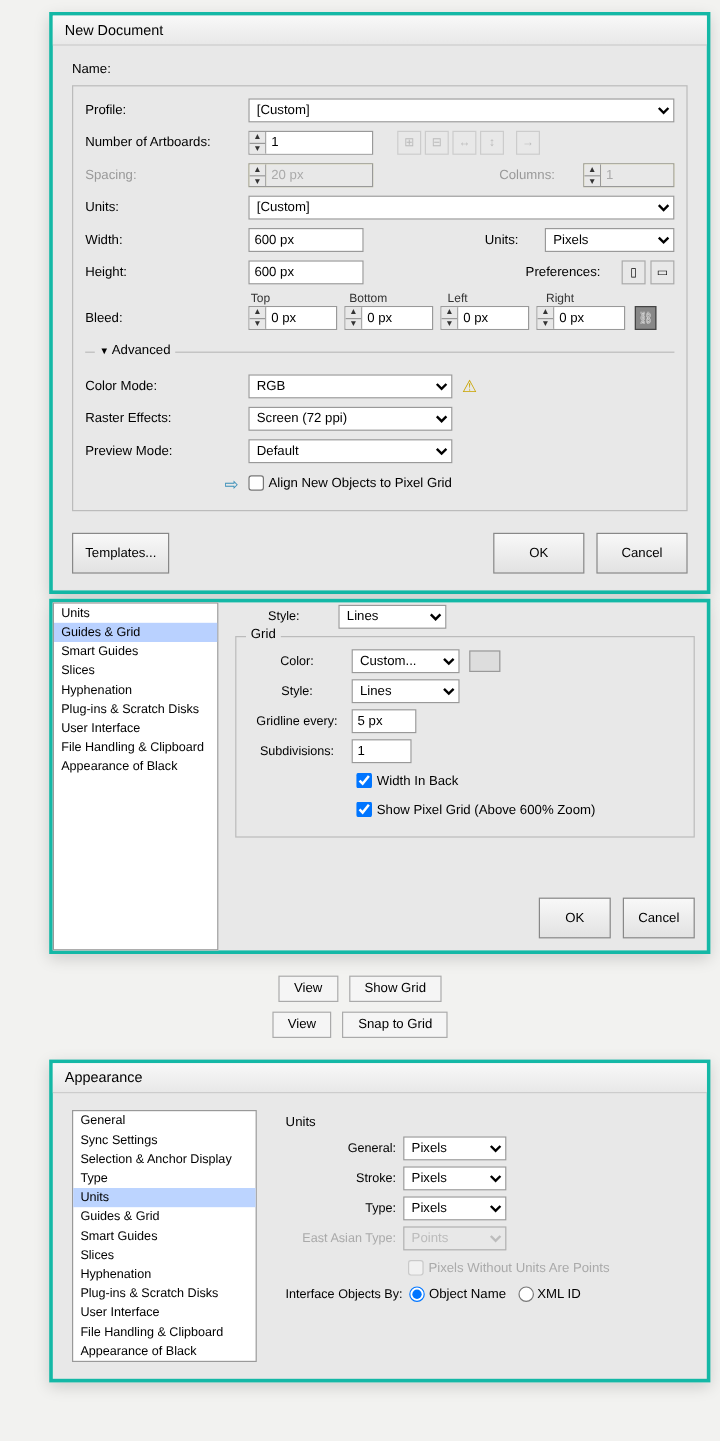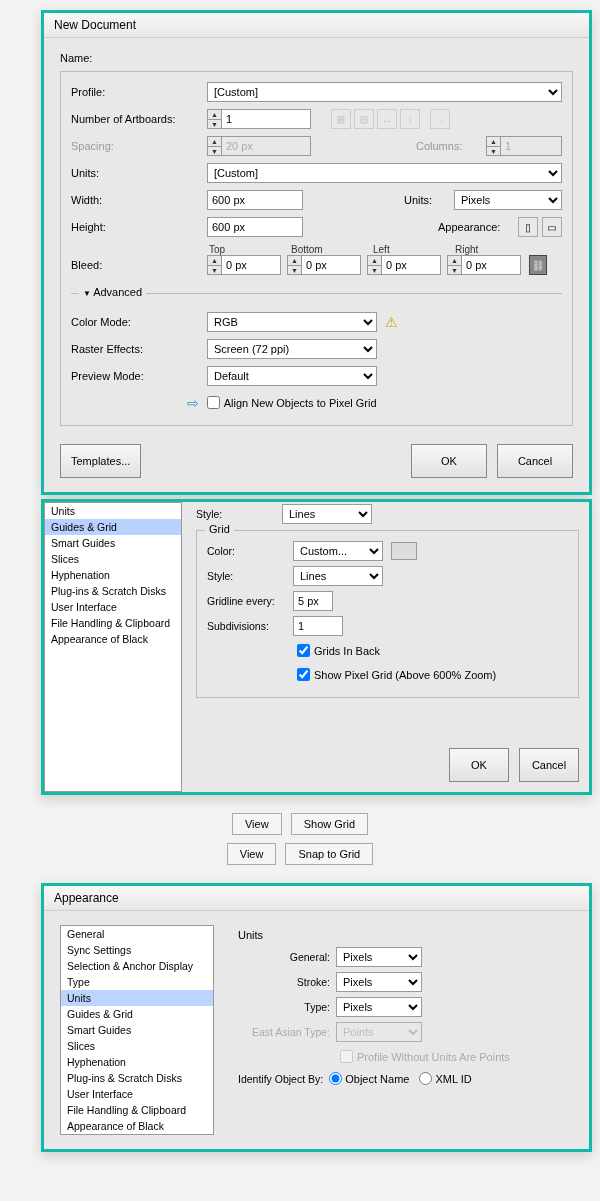--- a/index.html
+++ b/index.html
@@ -89,21 +89,21 @@
     border:1px solid #bbb; margin-top:6px; padding:10px 10px 8px 10px;
     position:relative;
   }
   .fieldset .legend {
     position:absolute; top:-8px; left:8px; background:#e8e8e8; padding:0 4px;
   }
   .colorSwatch {
     width:26px; height:18px; border:1px solid #999; background:#ddd; display:inline-block;
   }
   .small-row { display:flex; align-items:center; margin-bottom:5px; }
-  .small-row .slabel { width:86px; text-align:left; padding-right:5px; font-size:10.5px; }
+  .small-row .slabel { width:86px; text-align:center; padding-right:5px; font-size:10.5px; }
 
   
   .pill {
     display:inline-flex; align-items:center; justify-content:center; height:22px;
     padding:0 12px; border:1px solid #aaa; background:#f5f5f5;
   }
   .mid-buttons { text-align:center; margin:10px 0 18px 0; }
   .mid-buttons .line { margin-bottom:8px; }
 
   
@@ -191,21 +191,21 @@
         <div class="lbl" style="width:50px">Units:</div>
         <select class="select" style="width:108px">
           <option>Pixels</option>
         </select>
       </div>
 
       <div class="row">
         <div class="lbl" style="width:136px">Height:</div>
         <input class="text" style="width: 96px;" value="600 px">
         <div style="flex:1"></div>
-        <div class="lbl" style="width:80px">Appearance:</div>
+        <div class="lbl" style="width:80px">Preferences:</div>
         <div class="icon-btn">▯</div>
         <div class="icon-btn" style="margin-left:4px">▭</div>
       </div>
 
       <div style="margin-left:136px; margin-top:4px;" class="bleed-labels">
         <div>Top</div>
         <div>Bottom</div>
         <div>Left</div>
         <div>Right</div>
       </div>
@@ -315,29 +315,29 @@
           <select class="select" style="width:90px"><option>Custom...</option></select>
           <div style="width:8px"></div>
           <span class="colorSwatch"></span>
         </div>
         <div class="small-row">
           <div class="slabel">Style:</div>
           <select class="select" style="width:90px"><option>Lines</option></select>
         </div>
         <div class="small-row">
           <div class="slabel">Gridline every:</div>
-          <input class="text" style="width: 40px;" value="5 px">
+          <input class="text" style="width: 54px;" value="5 px">
         </div>
         <div class="small-row">
           <div class="slabel">Subdivisions:</div>
           <input class="text" style="width: 50px;" value="1">
         </div>
         <div class="small-row" style="margin-left:86px">
           <input type="checkbox" checked="" class="chk" style="">
-          <span>Grids In Back</span>
+          <span>Width In Back</span>
         </div>
         <div class="small-row" style="margin-left:86px">
           <input type="checkbox" checked="" class="chk" style="">
           <span>Show Pixel Grid (Above 600% Zoom)</span>
         </div>
       </div>
 
       <div style="display:flex; justify-content:flex-end; gap:10px; margin-top:50px;">
         <div class="btn" style="min-width:60px">OK</div>
         <div class="btn" style="min-width:60px">Cancel</div>
@@ -388,24 +388,24 @@
       <div class="units-row">
         <div class="ulabel">Type:</div>
         <select class="select" style="width:86px"><option>Pixels</option></select>
       </div>
       <div class="units-row">
         <div class="ulabel dim-text">East Asian Type:</div>
         <select class="select dim-text" disabled="" style="width:86px;background:#e8e8e8"><option>Points</option></select>
       </div>
       <div class="units-row" style="margin-left:98px">
         <input type="checkbox" disabled="" class="chk" style="">
-        <span class="dim-text">Profile Without Units Are Points</span>
+        <span class="dim-text">Pixels Without Units Are Points</span>
       </div>
       <div class="units-row" style="margin-top:6px">
-        <div style="font-size:10.5px; margin-right:6px;">Identify Object By:</div>
+        <div style="font-size:10.5px; margin-right:6px;">Interface Objects By:</div>
         <label class="radio-label">
           <input type="radio" checked="" name="ident" style=""> 
             <span>Object Name</span>
         </label>
         <label class="radio-label">
           <input type="radio" name="ident" style=""> 
             <span>XML ID</span>
         </label>
       </div>
     </div>

